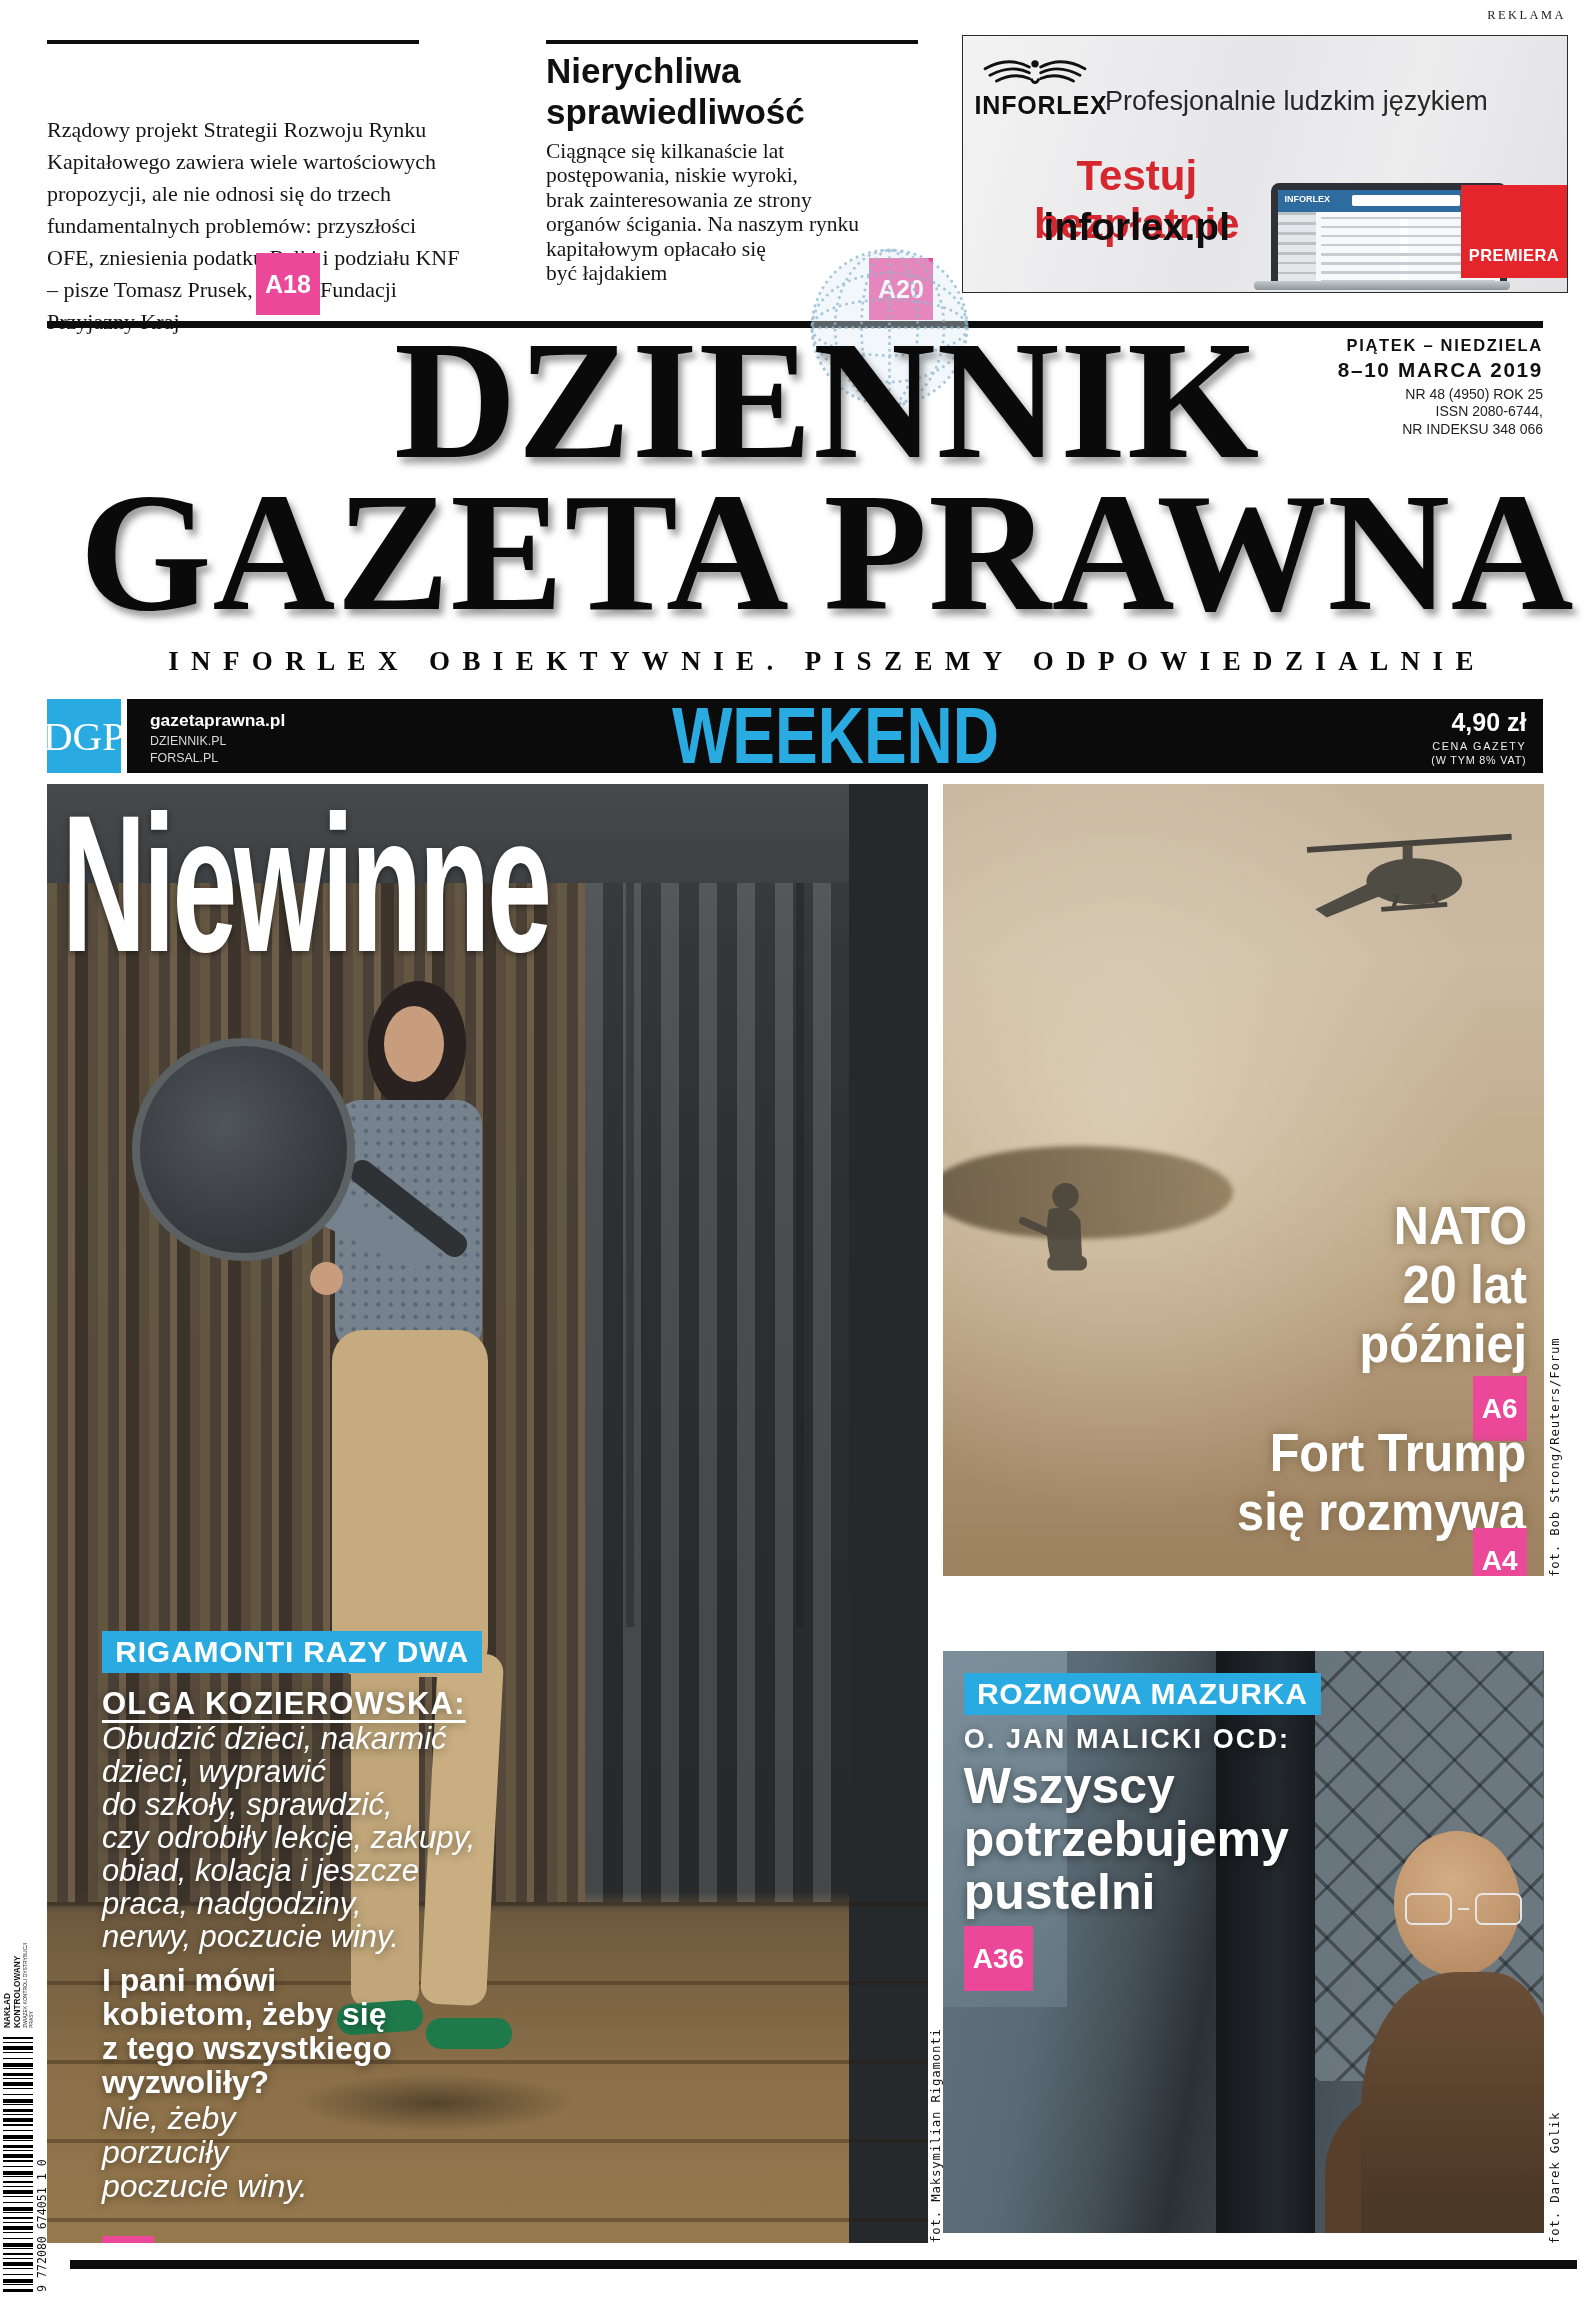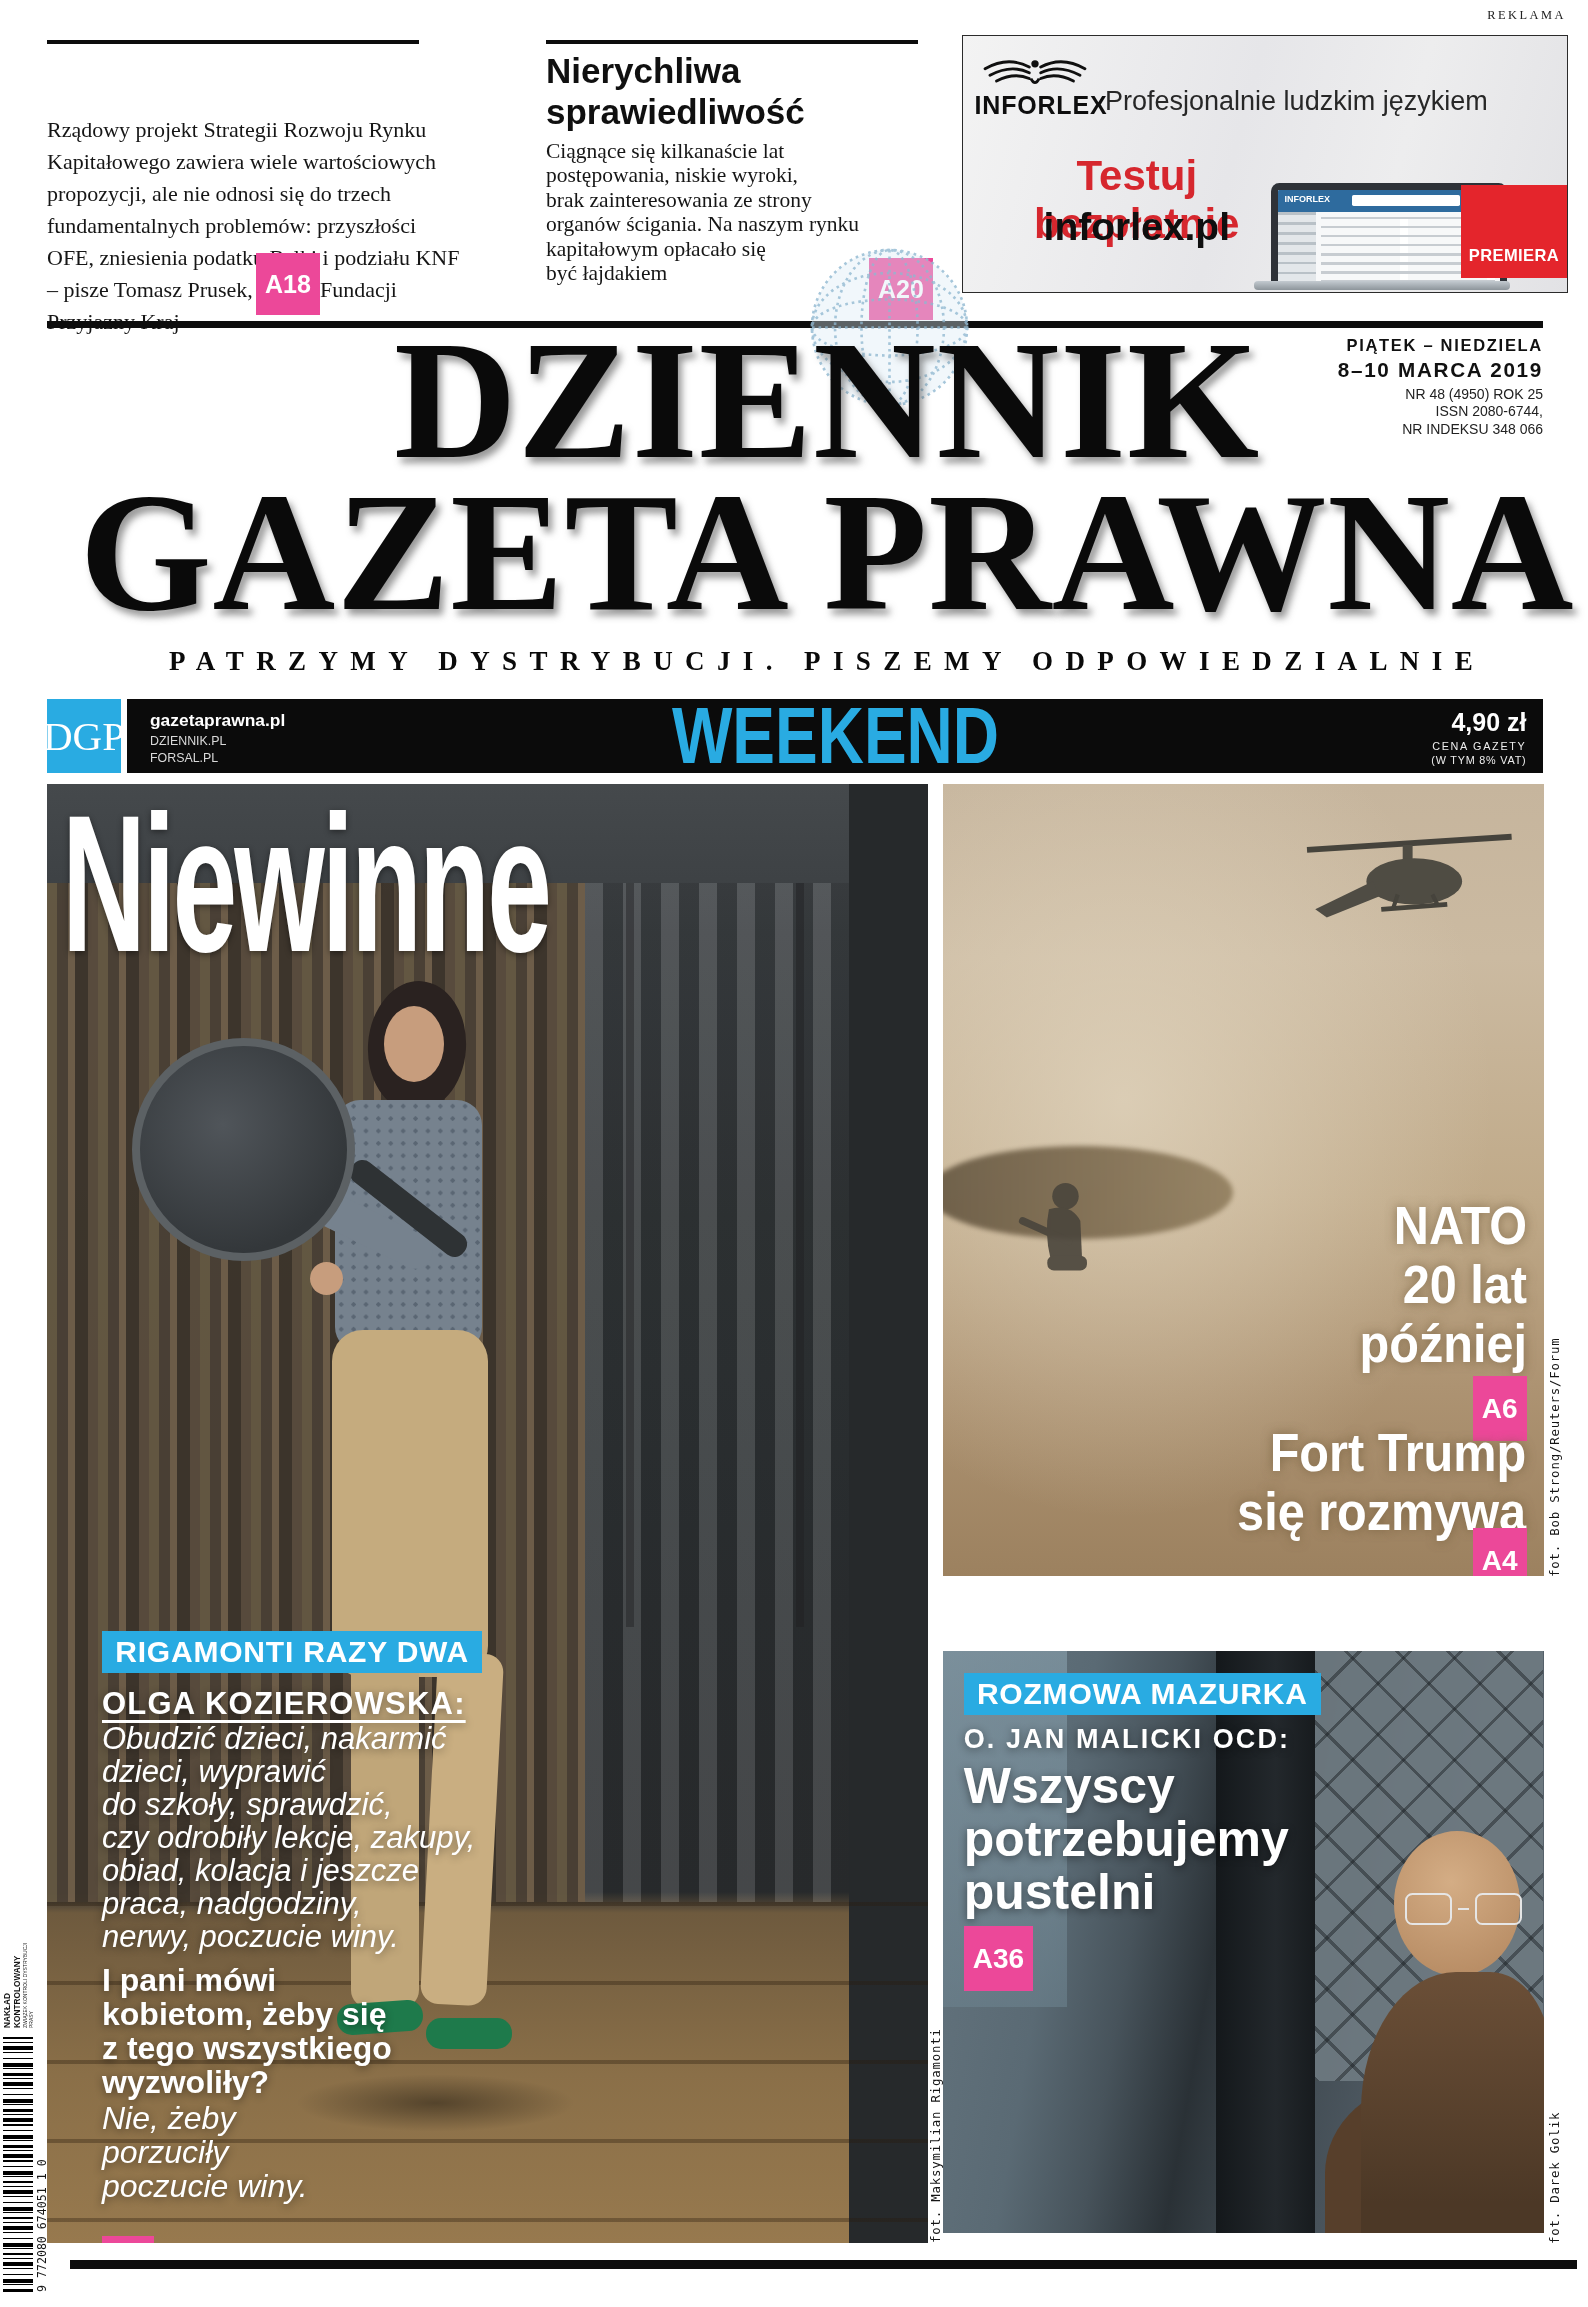--- a/index.html
+++ b/index.html
@@ -111,21 +111,21 @@
       <line x1="3" y1="50" x2="97" y2="50"></line>
       <line x1="50" y1="3" x2="50" y2="97"></line>
     </g>
   </svg>
 
   <div class="abs" style="left:66px;top:329px;width:1522px;text-align:center;">
     <div class="serif" style="position:relative;z-index:2;font-size:170px;line-height:142px;font-weight:bold;color:#0a0a0a;
          letter-spacing:0.8px;text-shadow:4.1px 5.8px 7.4px rgba(70,70,70,.55);">DZIENNIK</div>
     <div class="serif" style="position:relative;z-index:2;font-size:170px;line-height:162px;font-weight:bold;color:#0a0a0a;
          letter-spacing:0.8px;text-shadow:4.1px 5.8px 7.4px rgba(70,70,70,.55);">GAZETA PRAWNA</div>
-    <div class="serif" style="position:relative;z-index:2;margin-top:13.2px;font-size:27px;font-weight:bold;letter-spacing:12.4px;color:#0a0a0a;">PATRZYMY DYSTRYBUCJI. PISZEMY ODPOWIEDZIALNIE</div>
+    <div class="serif" style="position:relative;z-index:2;margin-top:13.2px;font-size:27px;font-weight:bold;letter-spacing:12.4px;color:#0a0a0a;">INFORLEX OBIEKTYWNIE. PISZEMY ODPOWIEDZIALNIE</div>
   </div>
 
   <div class="abs" style="left:47px;top:699px;width:74px;height:74px;background:#29abe2;display:flex;align-items:center;justify-content:center;">
     <span class="serif" style="color:#fff;font-weight:normal;font-size:41px;">DGP</span>
   </div>
   <div class="abs" style="left:127px;top:699px;width:1416px;height:74px;background:#0b0b0b;">
     <div class="abs" style="left:23px;top:10.8px;color:#fff;">
       <div style="font-size:17.4px;font-weight:bold;">gazetaprawna.pl</div>
       <div style="font-size:12.4px;color:#d9d9d9;margin-top:3.3px;">DZIENNIK.PL</div>
       <div style="font-size:12.4px;color:#d9d9d9;margin-top:3.3px;">FORSAL.PL</div>

